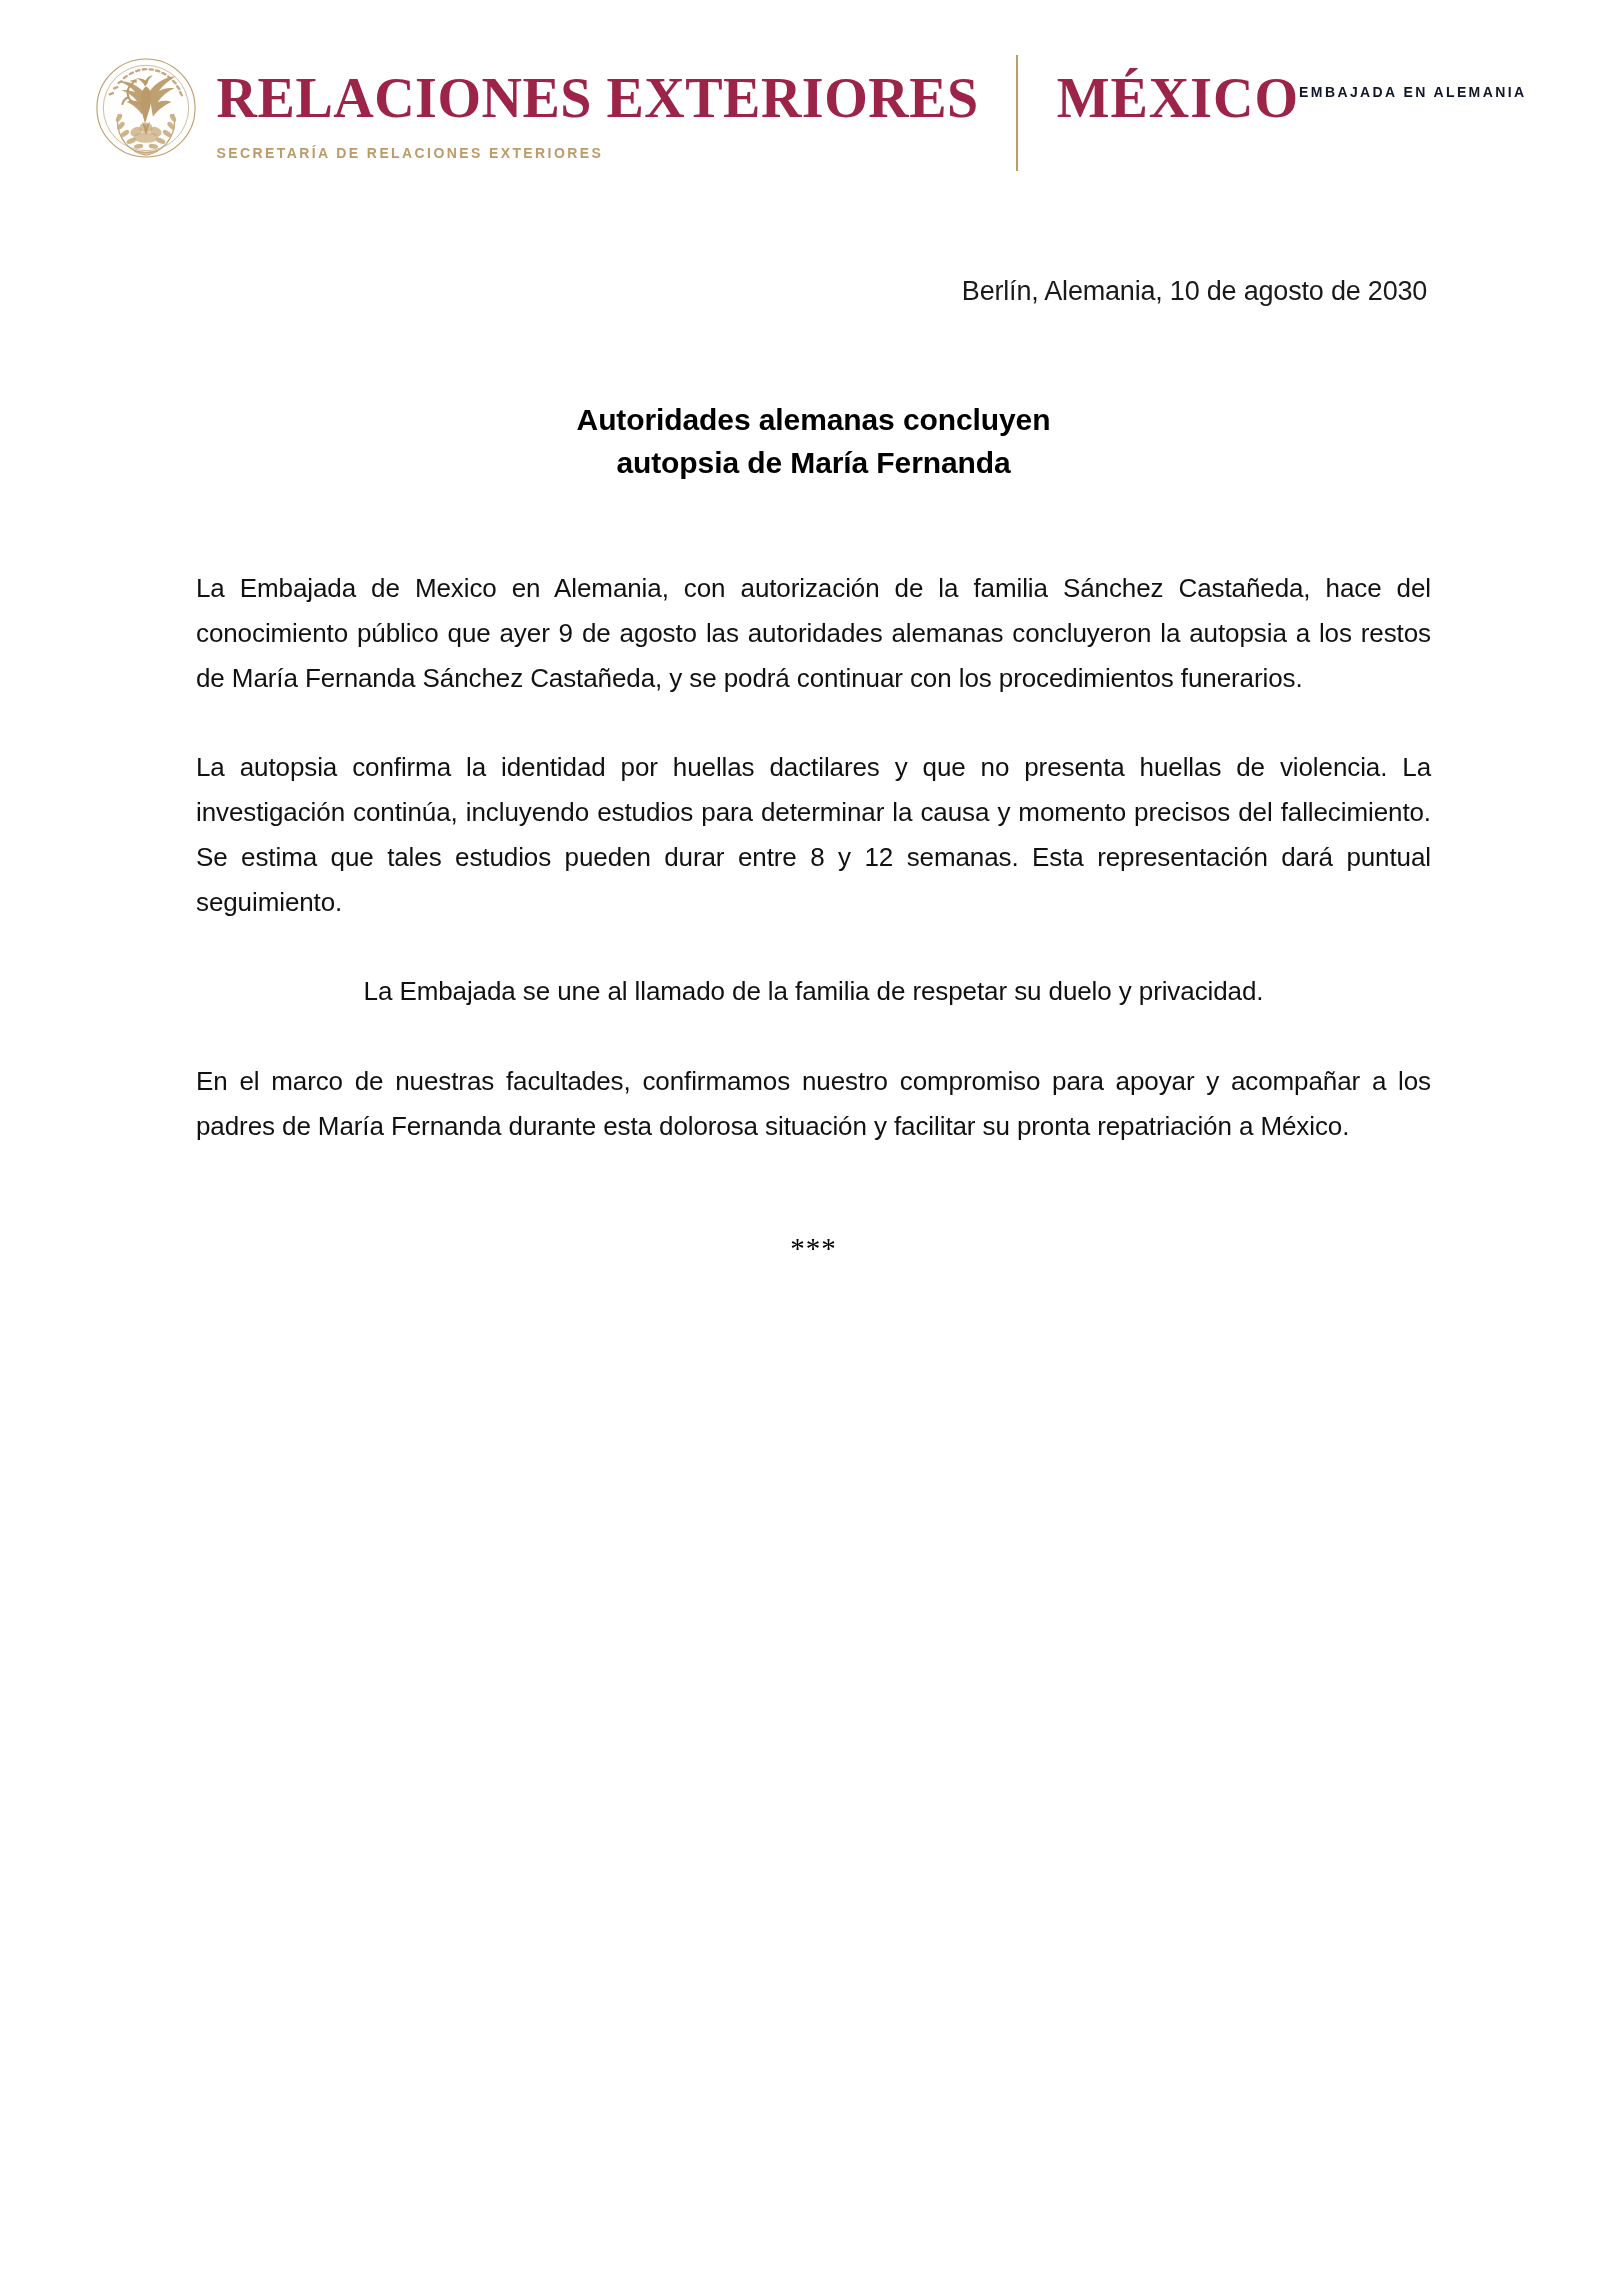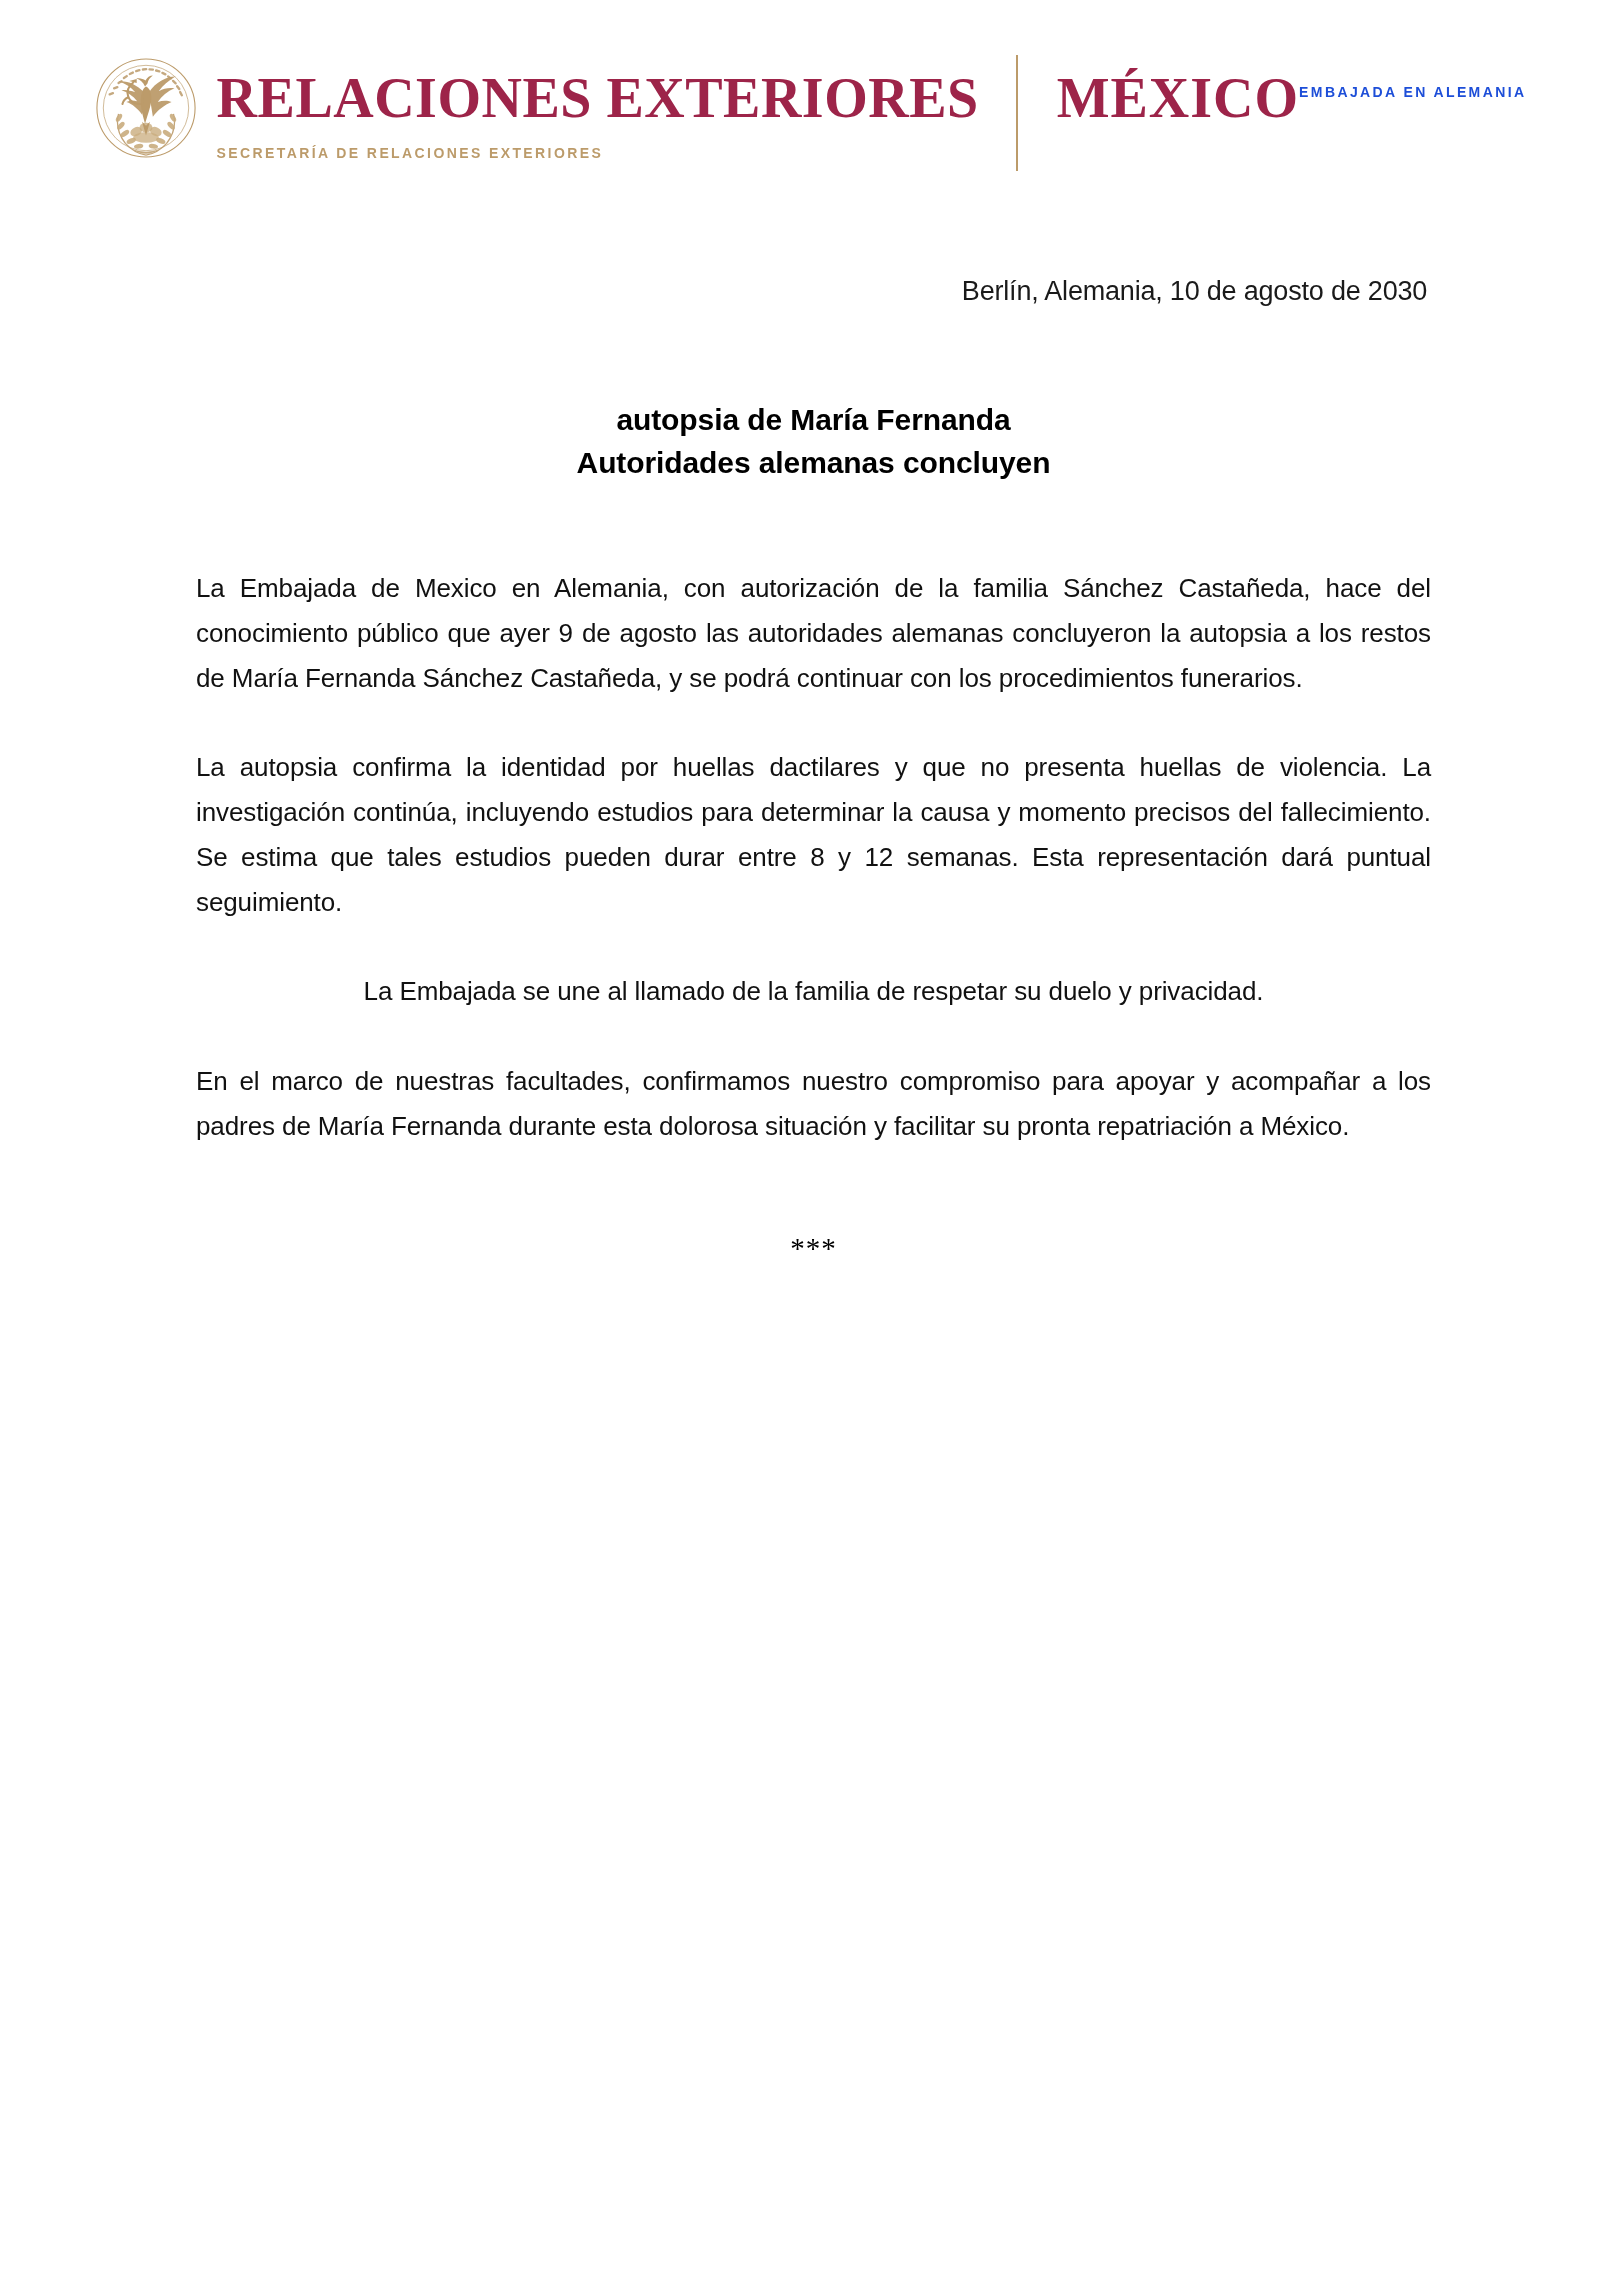--- a/index.html
+++ b/index.html
@@ -104,21 +104,21 @@
     letter-spacing: 1px;
     color: #9D2449;
     white-space: nowrap;
   }
   .mexico-sub {
     margin-top: 11.8px;
     font-family: "Liberation Sans", "DejaVu Sans", sans-serif;
     font-size: 14px;
     font-weight: 600;
     letter-spacing: 2.4px;
-    color: #1d4ed8;
+    color: #0f172a;
     white-space: nowrap;
   }
 
   
   .doc {
     position: absolute;
     left: 196px;
     top: 274px;
     width: 1235px;
   }
@@ -263,22 +263,22 @@
       </div>
 
     </div>
   </header>
 
   <main class="doc">
 
     <div class="dateline">Berlín, Alemania, 10 de agosto de 2030</div>
 
     <h1 class="doc-title">
+      <span class="ttl-line">Autoridades alemanas concluyen</span>
       <span class="ttl-line">autopsia de María Fernanda</span>
-      <span class="ttl-line">Autoridades alemanas concluyen</span>
     </h1>
 
     <div class="body-copy">
       <p>La Embajada de Mexico en Alemania, con autorización de la familia Sánchez Castañeda, hace del conocimiento público que ayer 9 de agosto las autoridades alemanas concluyeron la autopsia a los restos de María Fernanda Sánchez Castañeda, y se podrá continuar con los procedimientos funerarios.</p>
       <p>La autopsia confirma la identidad por huellas dactilares y que no presenta huellas de violencia. La investigación continúa, incluyendo estudios para determinar la causa y momento precisos del fallecimiento. Se estima que tales estudios pueden durar entre 8 y 12 semanas. Esta representación dará puntual seguimiento.</p>
       <p class="nojust">La Embajada se une al llamado de la familia de respetar su duelo y privacidad.</p>
       <p>En el marco de nuestras facultades, confirmamos nuestro compromiso para apoyar y acompañar a los padres de María Fernanda durante esta dolorosa situación y facilitar su pronta repatriación a México.</p>
     </div>
 
     <div class="endmark">***</div>

